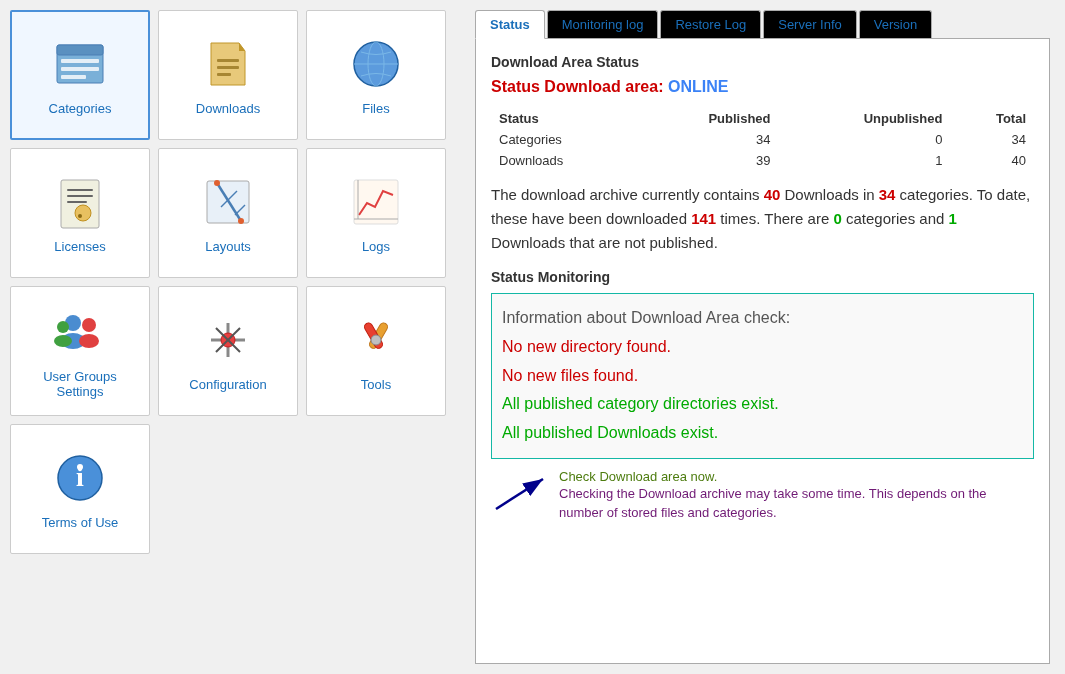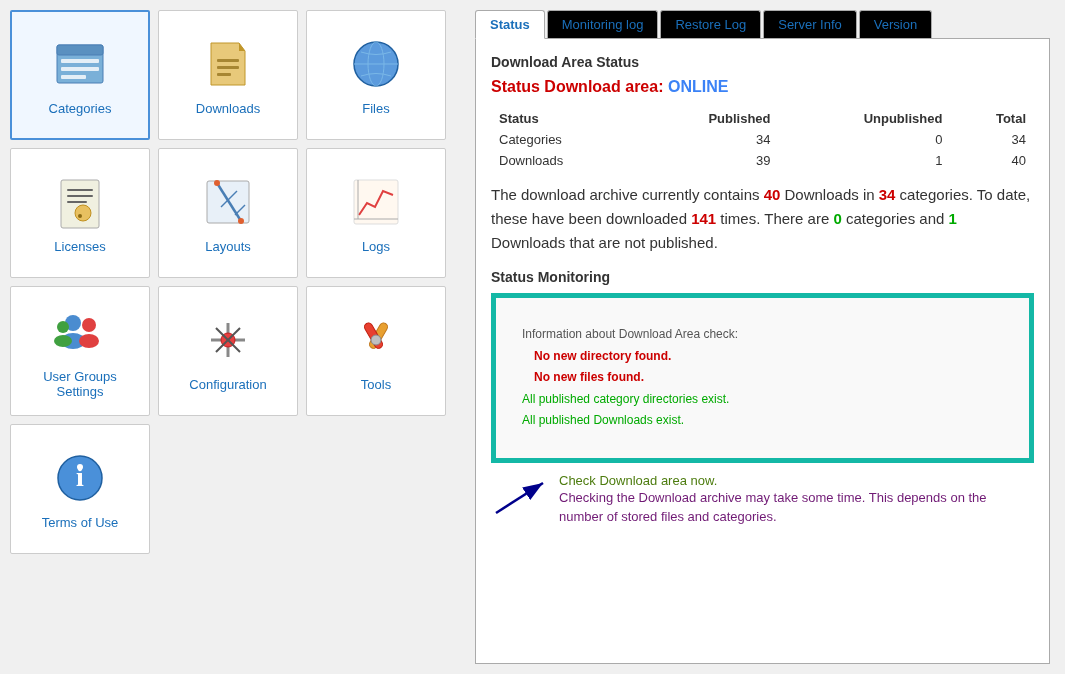--- a/index.html
+++ b/index.html
@@ -157,36 +157,35 @@
     .summary-text .highlight-green {
       color: #00aa00;
       font-weight: bold;
     }
 
     .monitoring-section {
       margin-top: 5px;
     }
 
     .monitoring-box {
-      border: 5px solid #14b8a6;
+      border: 1px solid #14b8a6;
       background: #f9f9f9;
-      padding: 26px;
+      padding: 10px;
       margin-top: 8px;
-      font-size: 12px;
+      font-size: 16px;
       line-height: 1.8;
     }
 
     .monitoring-box .info-line {
       color: #555;
     }
 
     .monitoring-box .warn-red {
       color: #cc0000;
-      font-weight: bold;
-      margin-left: 12px;
+      font-weight: normal;
     }
 
     .monitoring-box .ok-green {
       color: #00aa00;
       font-weight: normal;
     }
 
     .check-link {
       color: #4d7c0f;
       text-decoration: none;

